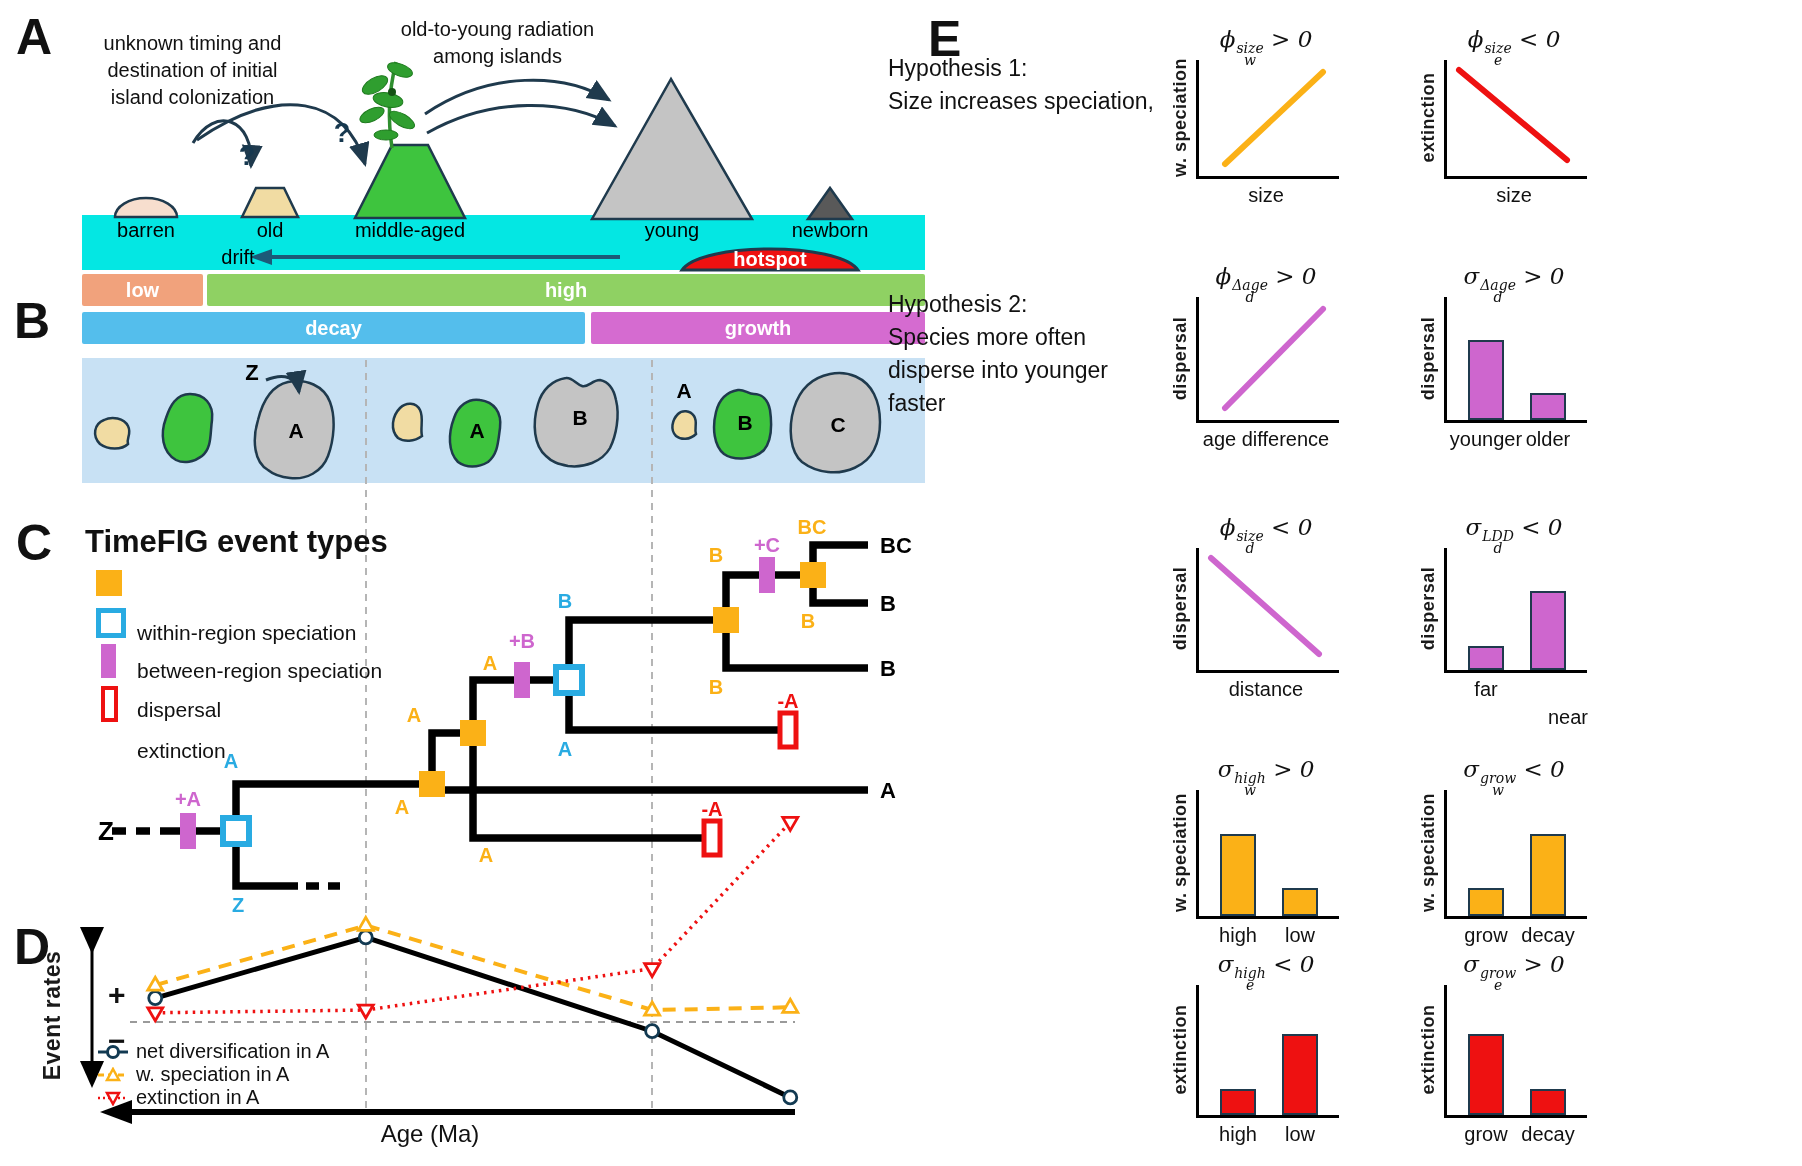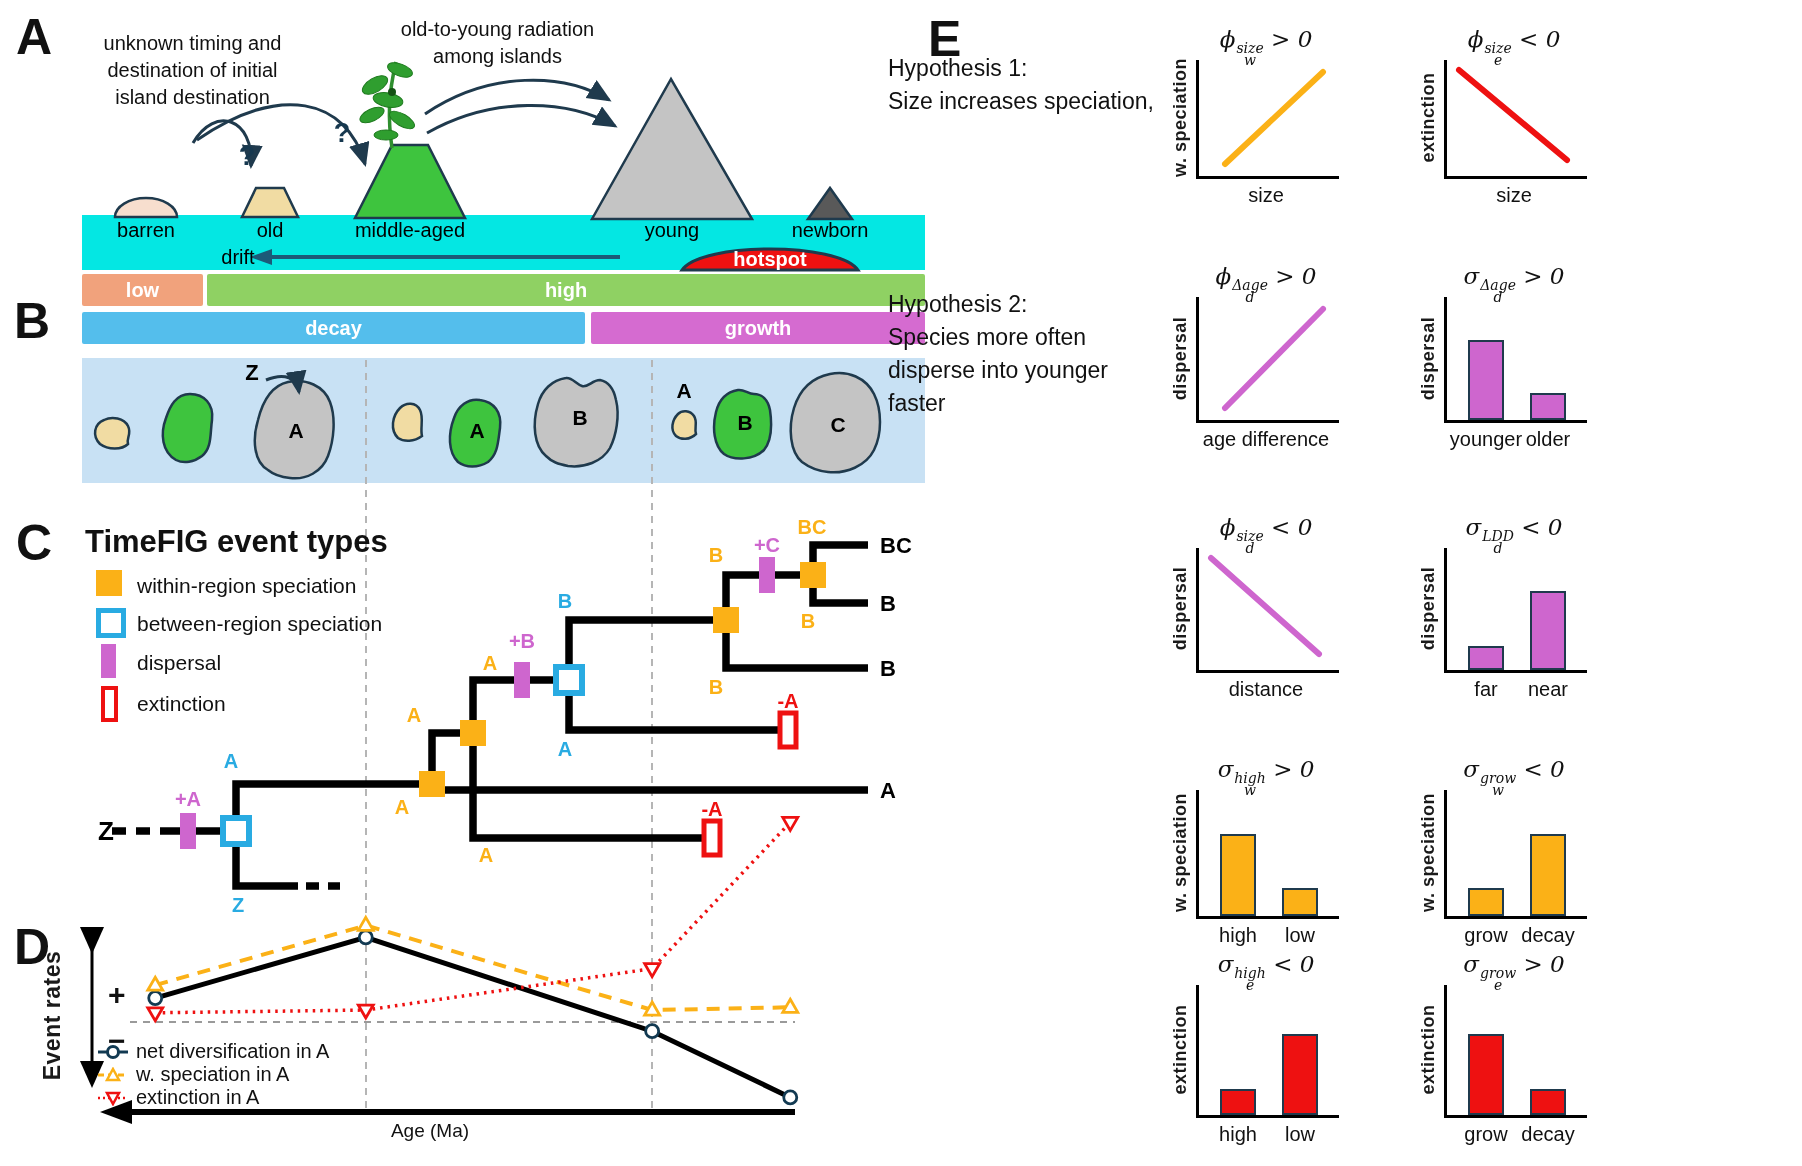--- a/index.html
+++ b/index.html
@@ -3,35 +3,35 @@
 <meta charset="utf-8">
 <style>
   html,body{margin:0;padding:0;background:#fff;font-family:"Liberation Sans",sans-serif;}
   #stage{position:relative;width:1802px;height:1166px;background:#fff;overflow:hidden;}
   .abs{position:absolute;}
   .panel-letter{font-weight:bold;font-size:50px;color:#111;line-height:1;}
   .cap{font-size:20px;color:#111;text-align:center;line-height:27px;}
   .barlab{color:#fff;font-weight:bold;font-size:20px;display:flex;align-items:center;justify-content:center;}
   .bar{border-radius:2px;}
   .c-title{font-size:31px;font-weight:bold;color:#111;}
-  .leg-label{font-size:21px;color:#111;}
+  .leg-label{font-size:21px;color:#111;margin-top:47px;}
   .sw-or{width:26px;height:26px;background:#FBB117;}
   .sw-cy{width:20px;height:20px;background:#fff;border:5px solid #29ABE2;}
   .sw-mg{width:15px;height:34px;background:#CE66CE;}
   .sw-rd{width:9px;height:28px;background:#fff;border:4px solid #EE1111;}
   .hyp-title,.hyp-line{font-size:23px;color:#111;line-height:33px;white-space:nowrap;}
   .formula{font-family:"DejaVu Serif",serif;font-style:italic;font-size:23px;color:#111;text-align:center;white-space:nowrap;}
   .formula .stack{display:inline-flex;flex-direction:column;vertical-align:-6px;line-height:12px;font-size:14px;margin-left:1px;}
   .plotbox{border-left:3px solid #000;border-bottom:3px solid #000;}
   .vlabel{font-size:18px;font-weight:700;color:#1a1a1a;text-align:center;transform:rotate(-90deg);letter-spacing:.5px;white-space:nowrap;}
   .cat,.xlab{font-size:20px;color:#111;text-align:center;}
   .minibar{position:absolute;border:2.5px solid #1F3A4D;box-sizing:border-box;}
   .pd-legend-text{font-size:20px;color:#111;}
   .pd-sign{font-size:30px;color:#111;font-weight:bold;line-height:1;}
-  .agelab{font-size:19px;color:#111;text-align:center;}
+  .agelab{font-size:24px;color:#111;text-align:center;}
   svg text{font-family:"Liberation Sans",sans-serif;}
 </style>
 </head>
 <body>
 
 <div id="stage">
 
   <svg class="abs" style="left:0;top:0" width="1802" height="1166" viewBox="0 0 1802 1166">
     <defs>
       <marker id="ah" markerWidth="10" markerHeight="9" refX="7" refY="3.5" orient="auto">
@@ -193,21 +193,21 @@
 
   <div class="abs panel-letter" style="left:16px;top:12px">A</div>
   <div class="abs panel-letter" style="left:14px;top:296px">B</div>
   <div class="abs panel-letter" style="left:16px;top:518px">C</div>
   <div class="abs panel-letter" style="left:14px;top:922px">D</div>
   <div class="abs panel-letter" style="left:928px;top:14px">E</div>
 
   <div class="abs cap" style="left:85px;top:30px;width:215px">
     <div>unknown timing and</div>
     <div>destination of initial</div>
-    <div>island destination</div>
+    <div>island colonization</div>
   </div>
   <div class="abs cap" style="left:395px;top:16px;width:205px">
     <div>old-to-young radiation</div>
     <div>among islands</div>
   </div>
 
   <div class="abs bar barlab" style="left:82px;top:274px;width:121px;height:32px;background:#F1A27C">low</div>
   <div class="abs bar barlab" style="left:207px;top:274px;width:718px;height:32px;background:#8FD163">high</div>
   <div class="abs bar barlab" style="left:82px;top:312px;width:503px;height:32px;background:#54BEEC">decay</div>
   <div class="abs bar barlab" style="left:591px;top:312px;width:334px;height:32px;background:#D56BD0">growth</div>
@@ -309,21 +309,21 @@
       <div class="abs xlab" style="left: 1196px; top: 678px; width: 140px;">distance</div>
       <div class="abs formula" style="left: 1424px; top: 514px; width: 180px;"><span>σ</span><span class="stack">
           <span>LDD</span>
           <span>d</span>
         </span><span>&nbsp;&lt; 0</span></div>
       <div class="abs plotbox" style="left: 1444px; top: 548px; width: 140px; height: 122px;"></div>
       <div class="abs vlabel" style="left: 1328px; top: 598px; width: 200px;">dispersal</div>
       <div class="minibar" style="left: 1468px; top: 646px; width: 36px; height: 24px; background: rgb(206, 102, 206);"></div>
       <div class="abs cat" style="left: 1446px; top: 678px; width: 80px;">far</div>
       <div class="minibar" style="left: 1530px; top: 591px; width: 36px; height: 79px; background: rgb(206, 102, 206);"></div>
-      <div class="abs cat" style="left: 1508px; top: 678px; width: 80px;">near</div>
+      <div class="abs cat" style="left: 1508px; top: 706px; width: 80px; text-align: right;">near</div>
       <div class="abs formula" style="left: 1176px; top: 756px; width: 180px;"><span>σ</span><span class="stack">
           <span>high</span>
           <span>w</span>
         </span><span>&nbsp;&gt; 0</span></div>
       <div class="abs plotbox" style="left: 1196px; top: 790px; width: 140px; height: 126px;"></div>
       <div class="abs vlabel" style="left: 1080px; top: 842px; width: 200px;">w. speciation</div>
       <div class="minibar" style="left: 1220px; top: 834px; width: 36px; height: 82px; background: rgb(251, 177, 23);"></div>
       <div class="abs cat" style="left: 1198px; top: 924px; width: 80px;">high</div>
       <div class="minibar" style="left: 1282px; top: 888px; width: 36px; height: 28px; background: rgb(251, 177, 23);"></div>
       <div class="abs cat" style="left: 1260px; top: 924px; width: 80px;">low</div>

